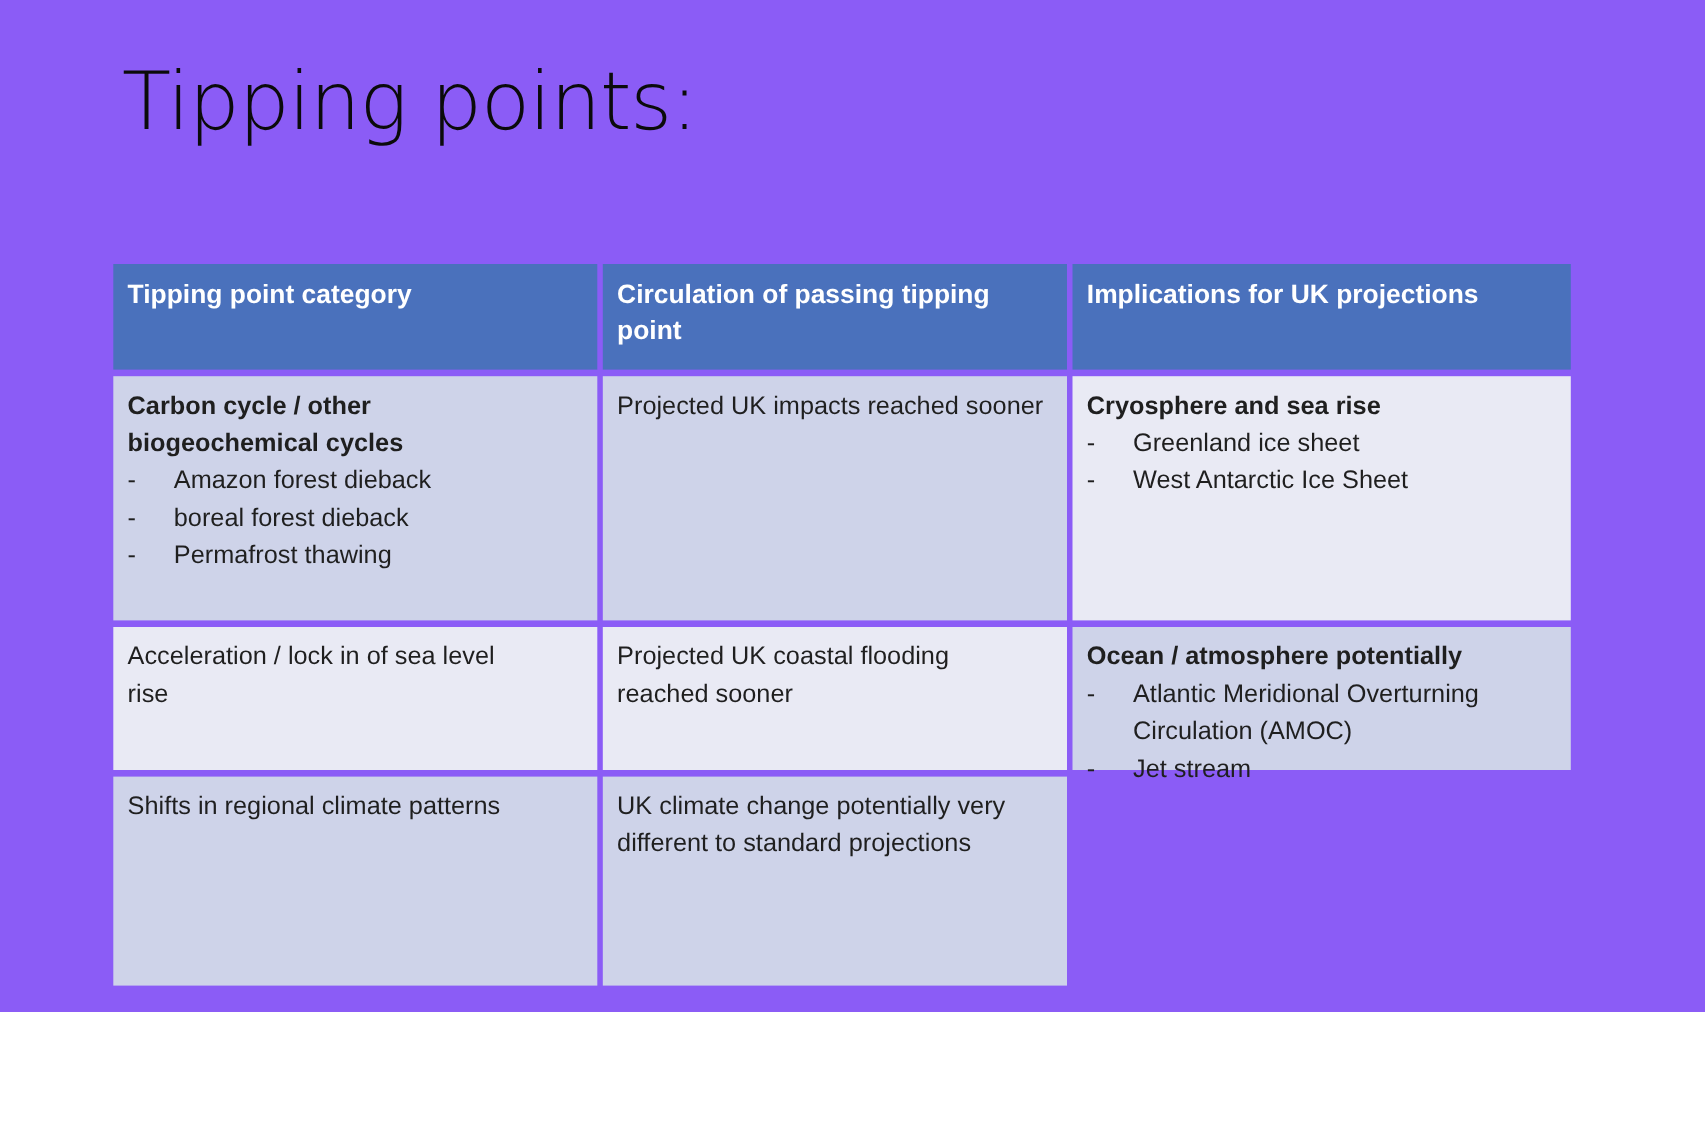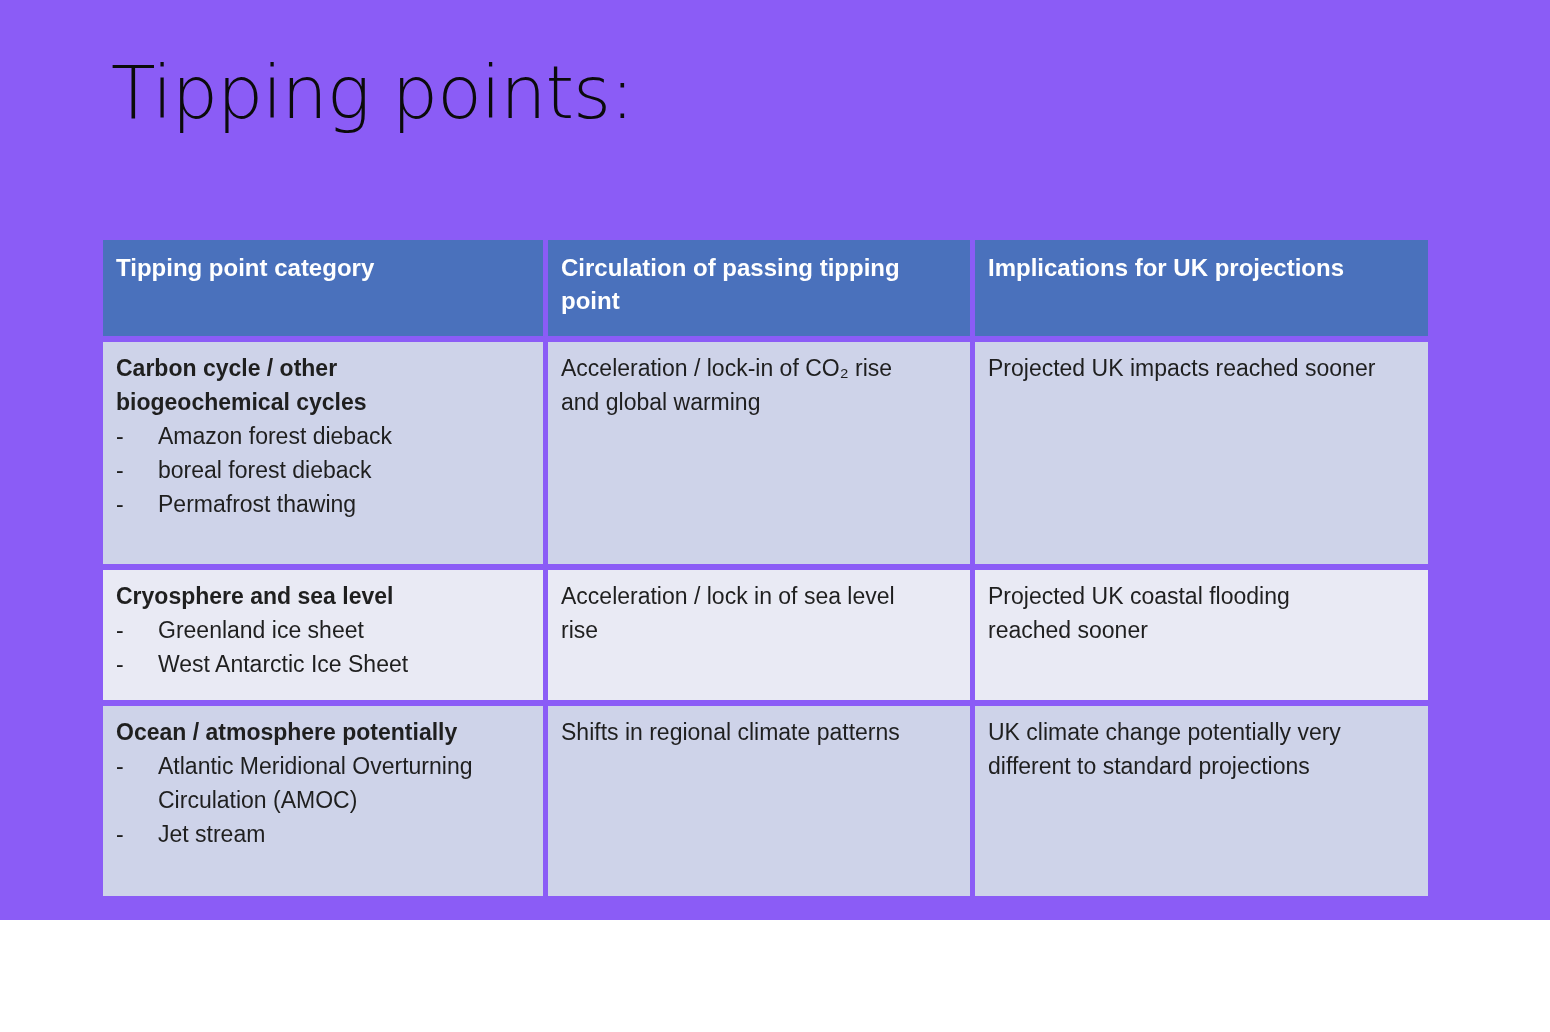--- a/index.html
+++ b/index.html
@@ -99,26 +99,24 @@
         <li>
           <span class="dash">-</span>
           <span class="btxt">boreal forest dieback</span>
         </li>
         <li>
           <span class="dash">-</span>
           <span class="btxt">Permafrost thawing</span>
         </li>
       </ul>
     </div>
-    <div class="cell band-dark plain">Acceleration / lock-in of CO₂ rise
-and global warming</div>
     <div class="cell band-dark plain">Projected UK impacts reached sooner</div>
 
     <div class="cell band-light">
-      <div class="category">Cryosphere and sea level</div>
+      <div class="category">Cryosphere and sea rise</div>
       <ul class="bullets">
         <li>
           <span class="dash">-</span>
           <span class="btxt">Greenland ice sheet</span>
         </li>
         <li>
           <span class="dash">-</span>
           <span class="btxt">West Antarctic Ice Sheet</span>
         </li>
       </ul>

